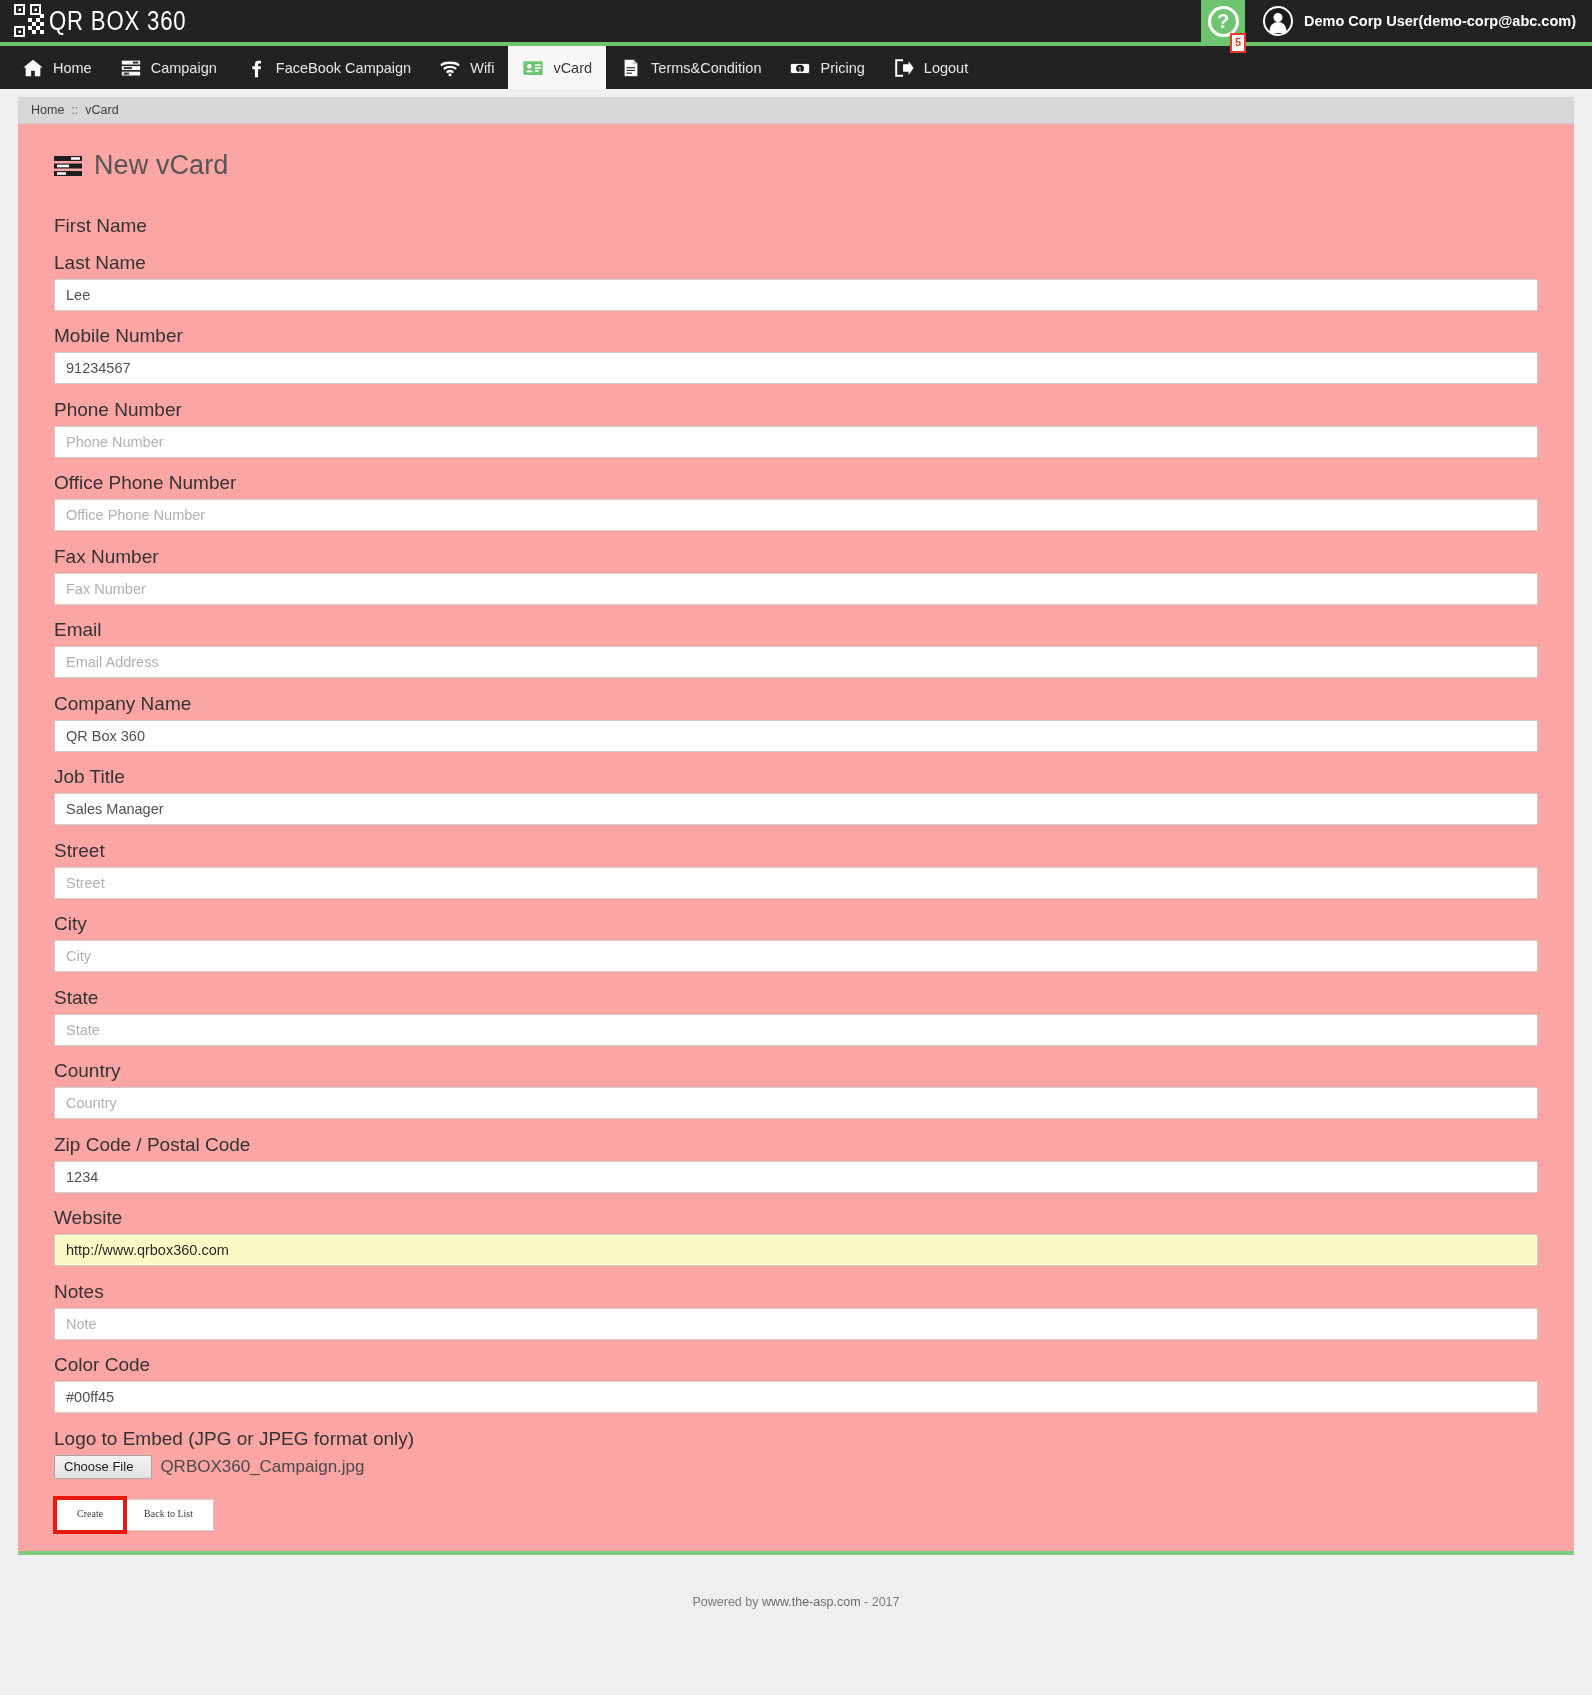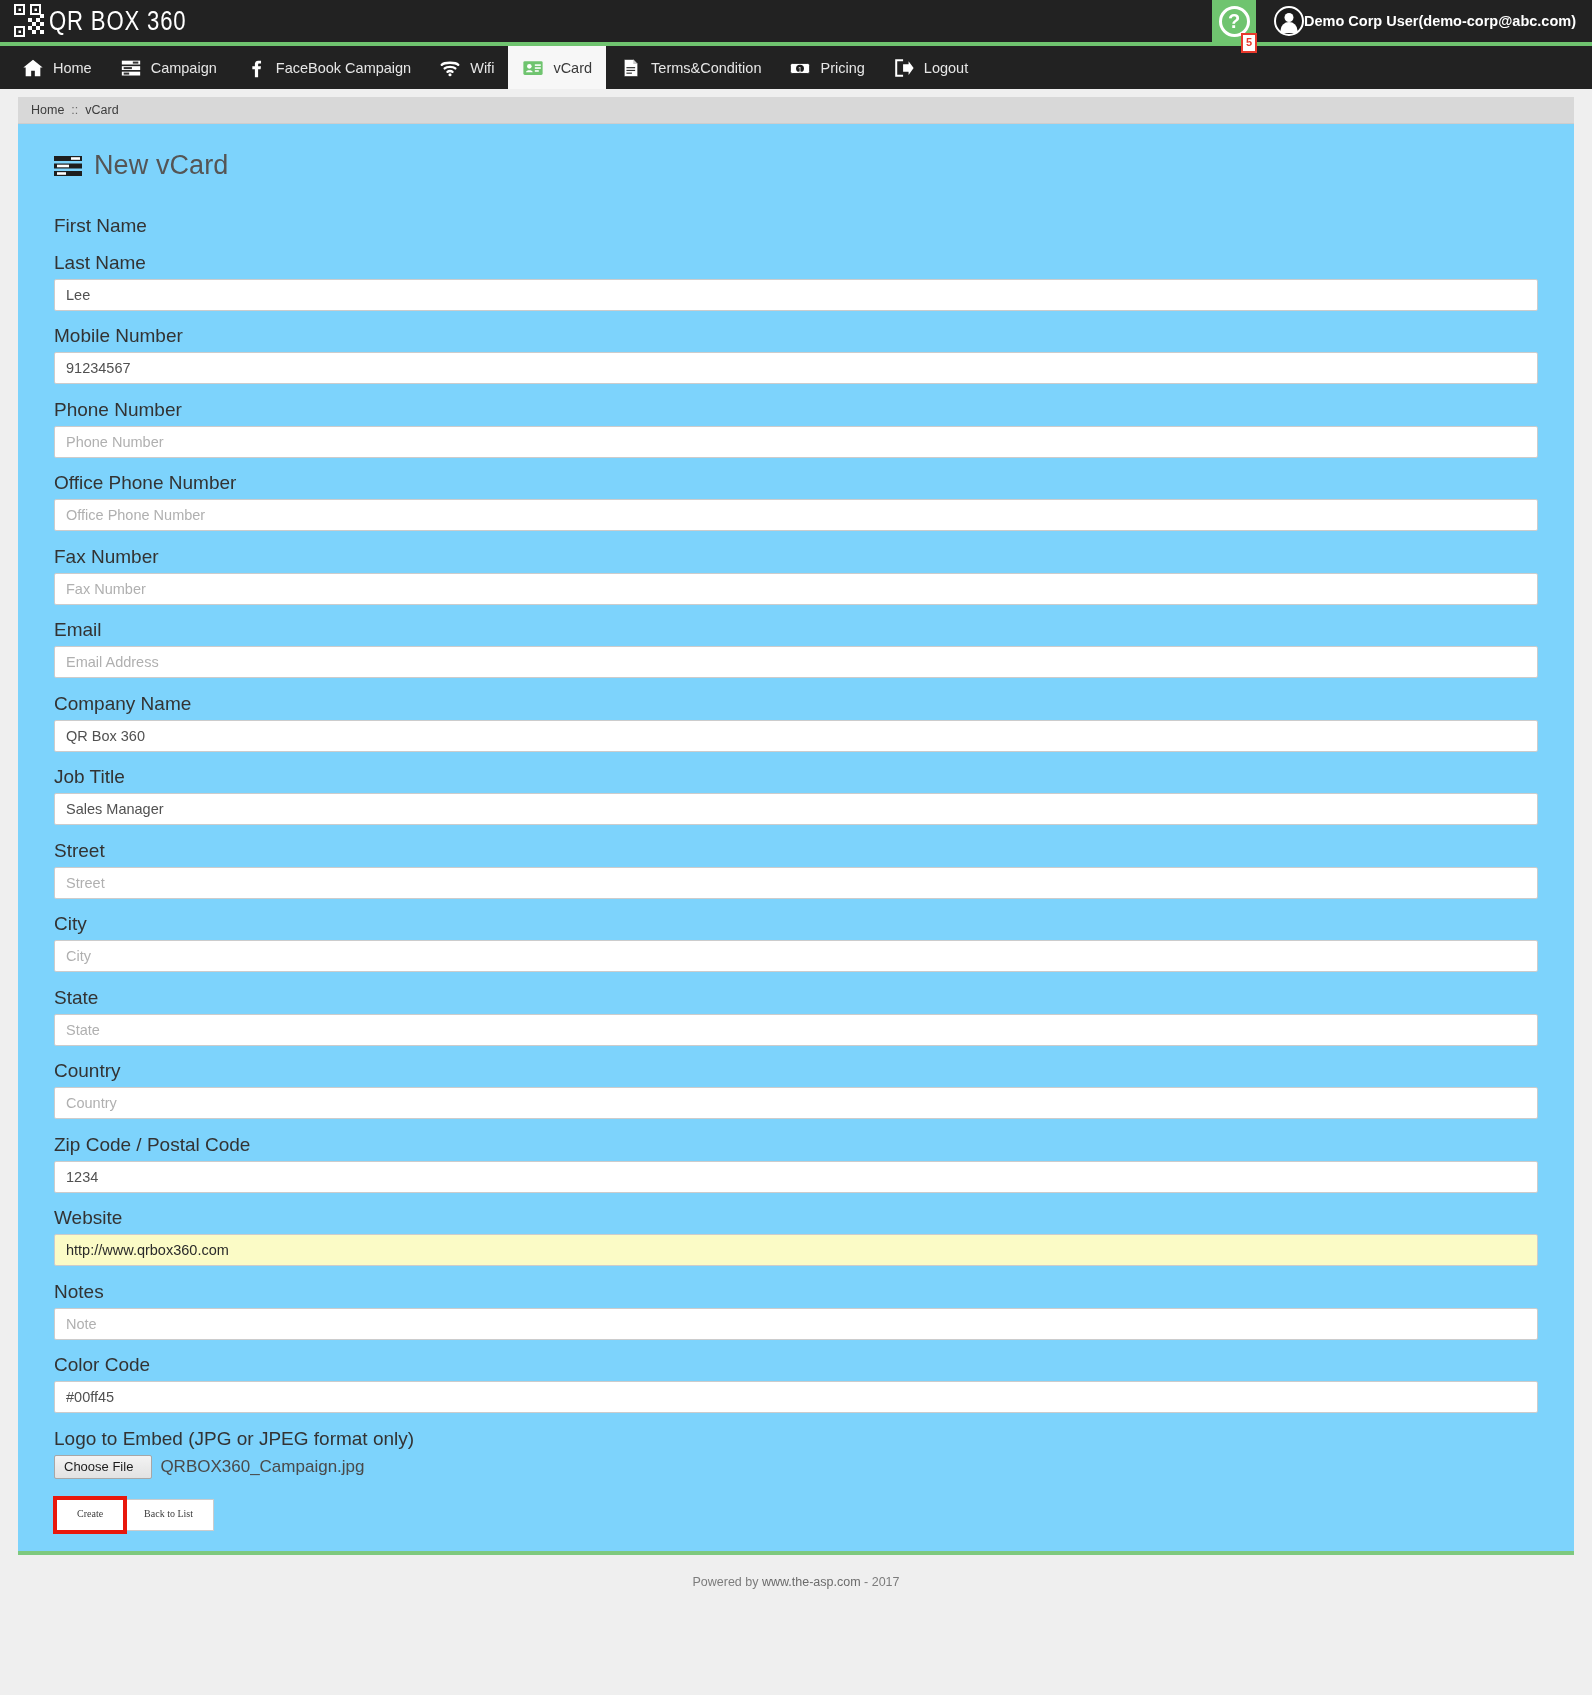--- a/index.html
+++ b/index.html
@@ -103,21 +103,21 @@
     width: 17px; height: 11px;
     border-radius: 9px 9px 0 0;
     background: #ffffff;
     left: 50%; bottom: 1px;
     transform: translateX(-50%);
   }
   .user-name {
     color: #ffffff;
     font-size: 14.5px;
     font-weight: bold;
-    margin-left: 0;
+    margin-left: 11px;
     white-space: nowrap;
   }
 
   
   .green-rule { height: 4px; background: #6fc46f; }
   .navbar {
     height: 43px;
     background: #222222;
     display: flex;
     align-items: stretch;
@@ -152,21 +152,21 @@
     align-items: center;
     padding-left: 13px;
     font-size: 12.5px;
     color: #3c3c3c;
     gap: 7px;
   }
   .breadcrumb .sep { color: #6a6a6a; }
   .breadcrumb a { color: #3c3c3c; text-decoration: none; cursor: pointer; }
 
   .panel {
-    background: #7dd3fc;
+    background: #fca5a5;
     border-bottom: 4px solid #7ec97e;
     padding: 0 0 20px 0;
   }
   .panel-title {
     display: flex;
     align-items: center;
     gap: 12px;
     padding: 26px 0 0 36px;
   }
   .panel-title .tico { width: 28px; height: 22px; display:block; }
@@ -250,21 +250,21 @@
     outline: 4px solid #e8180c;
     outline-offset: -1px;
     z-index: 5;
   }
 
   
   .footer {
     text-align: center;
     font-size: 12.5px;
     color: #7c7c7c;
-    padding-top: 20px;
+    padding-top: 40px;
   }
   .footer a { color: #6b6b6b; text-decoration: none; cursor: pointer; }
 </style>
 </head>
 <body>
 
 <div class="topbar">
   <div class="brand">
     <svg class="qr-glyph" viewBox="0 0 34 34">
       <g fill="#ffffff">

